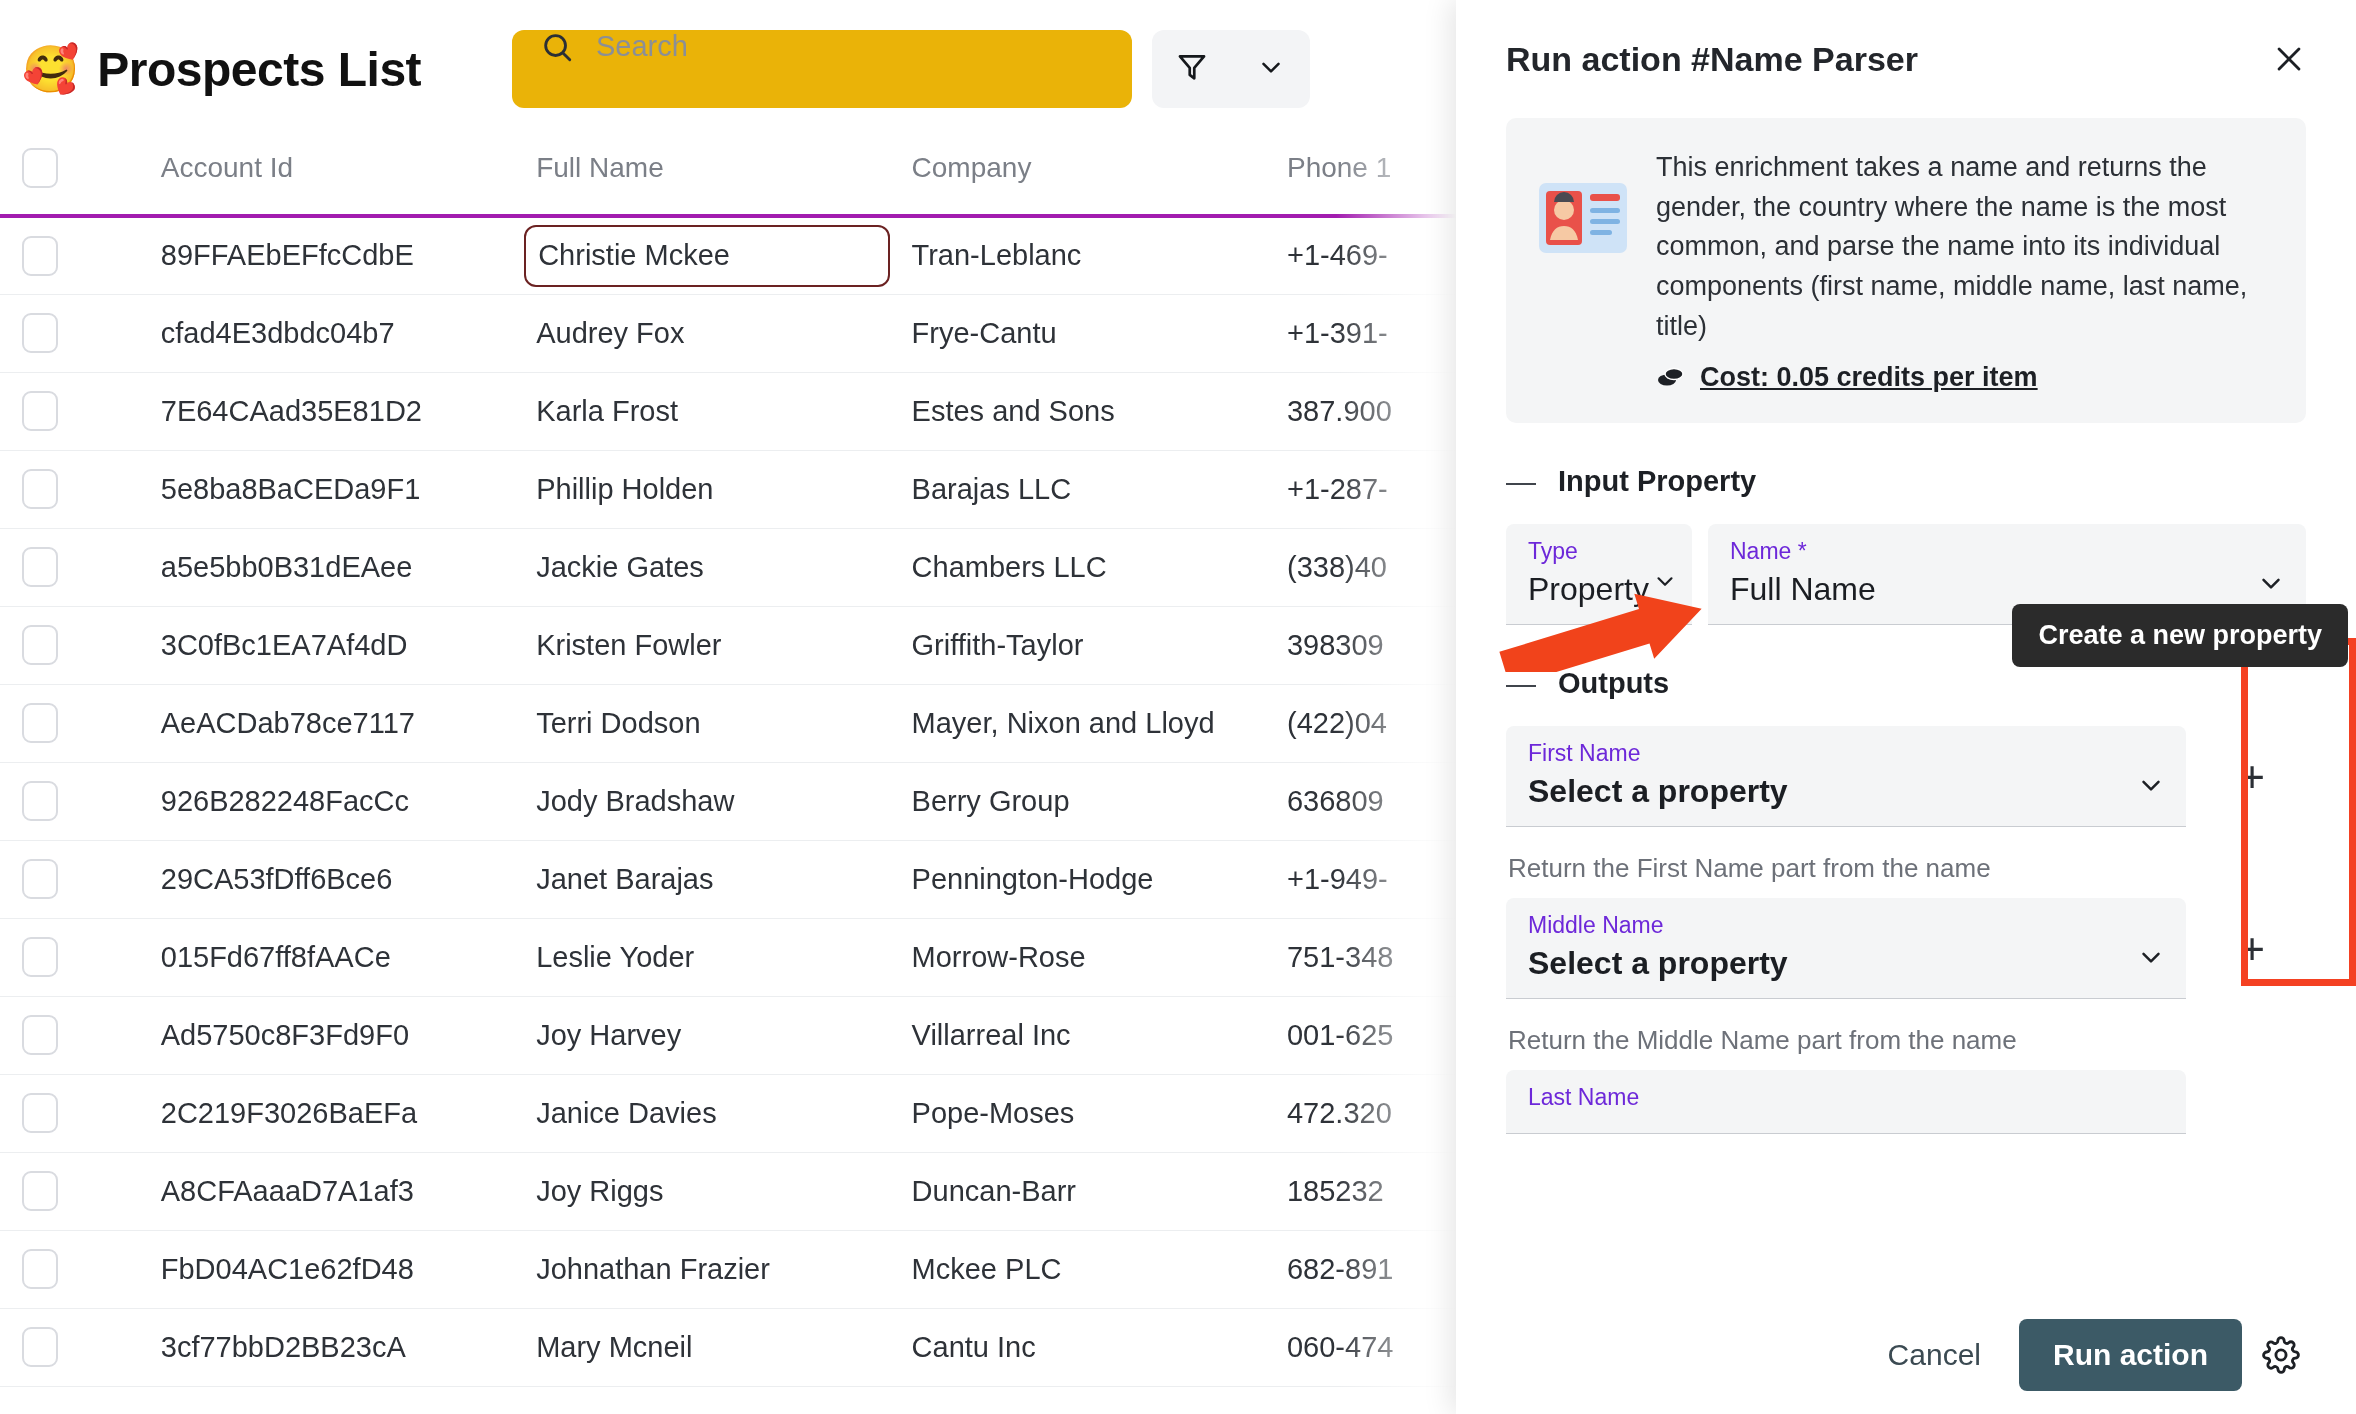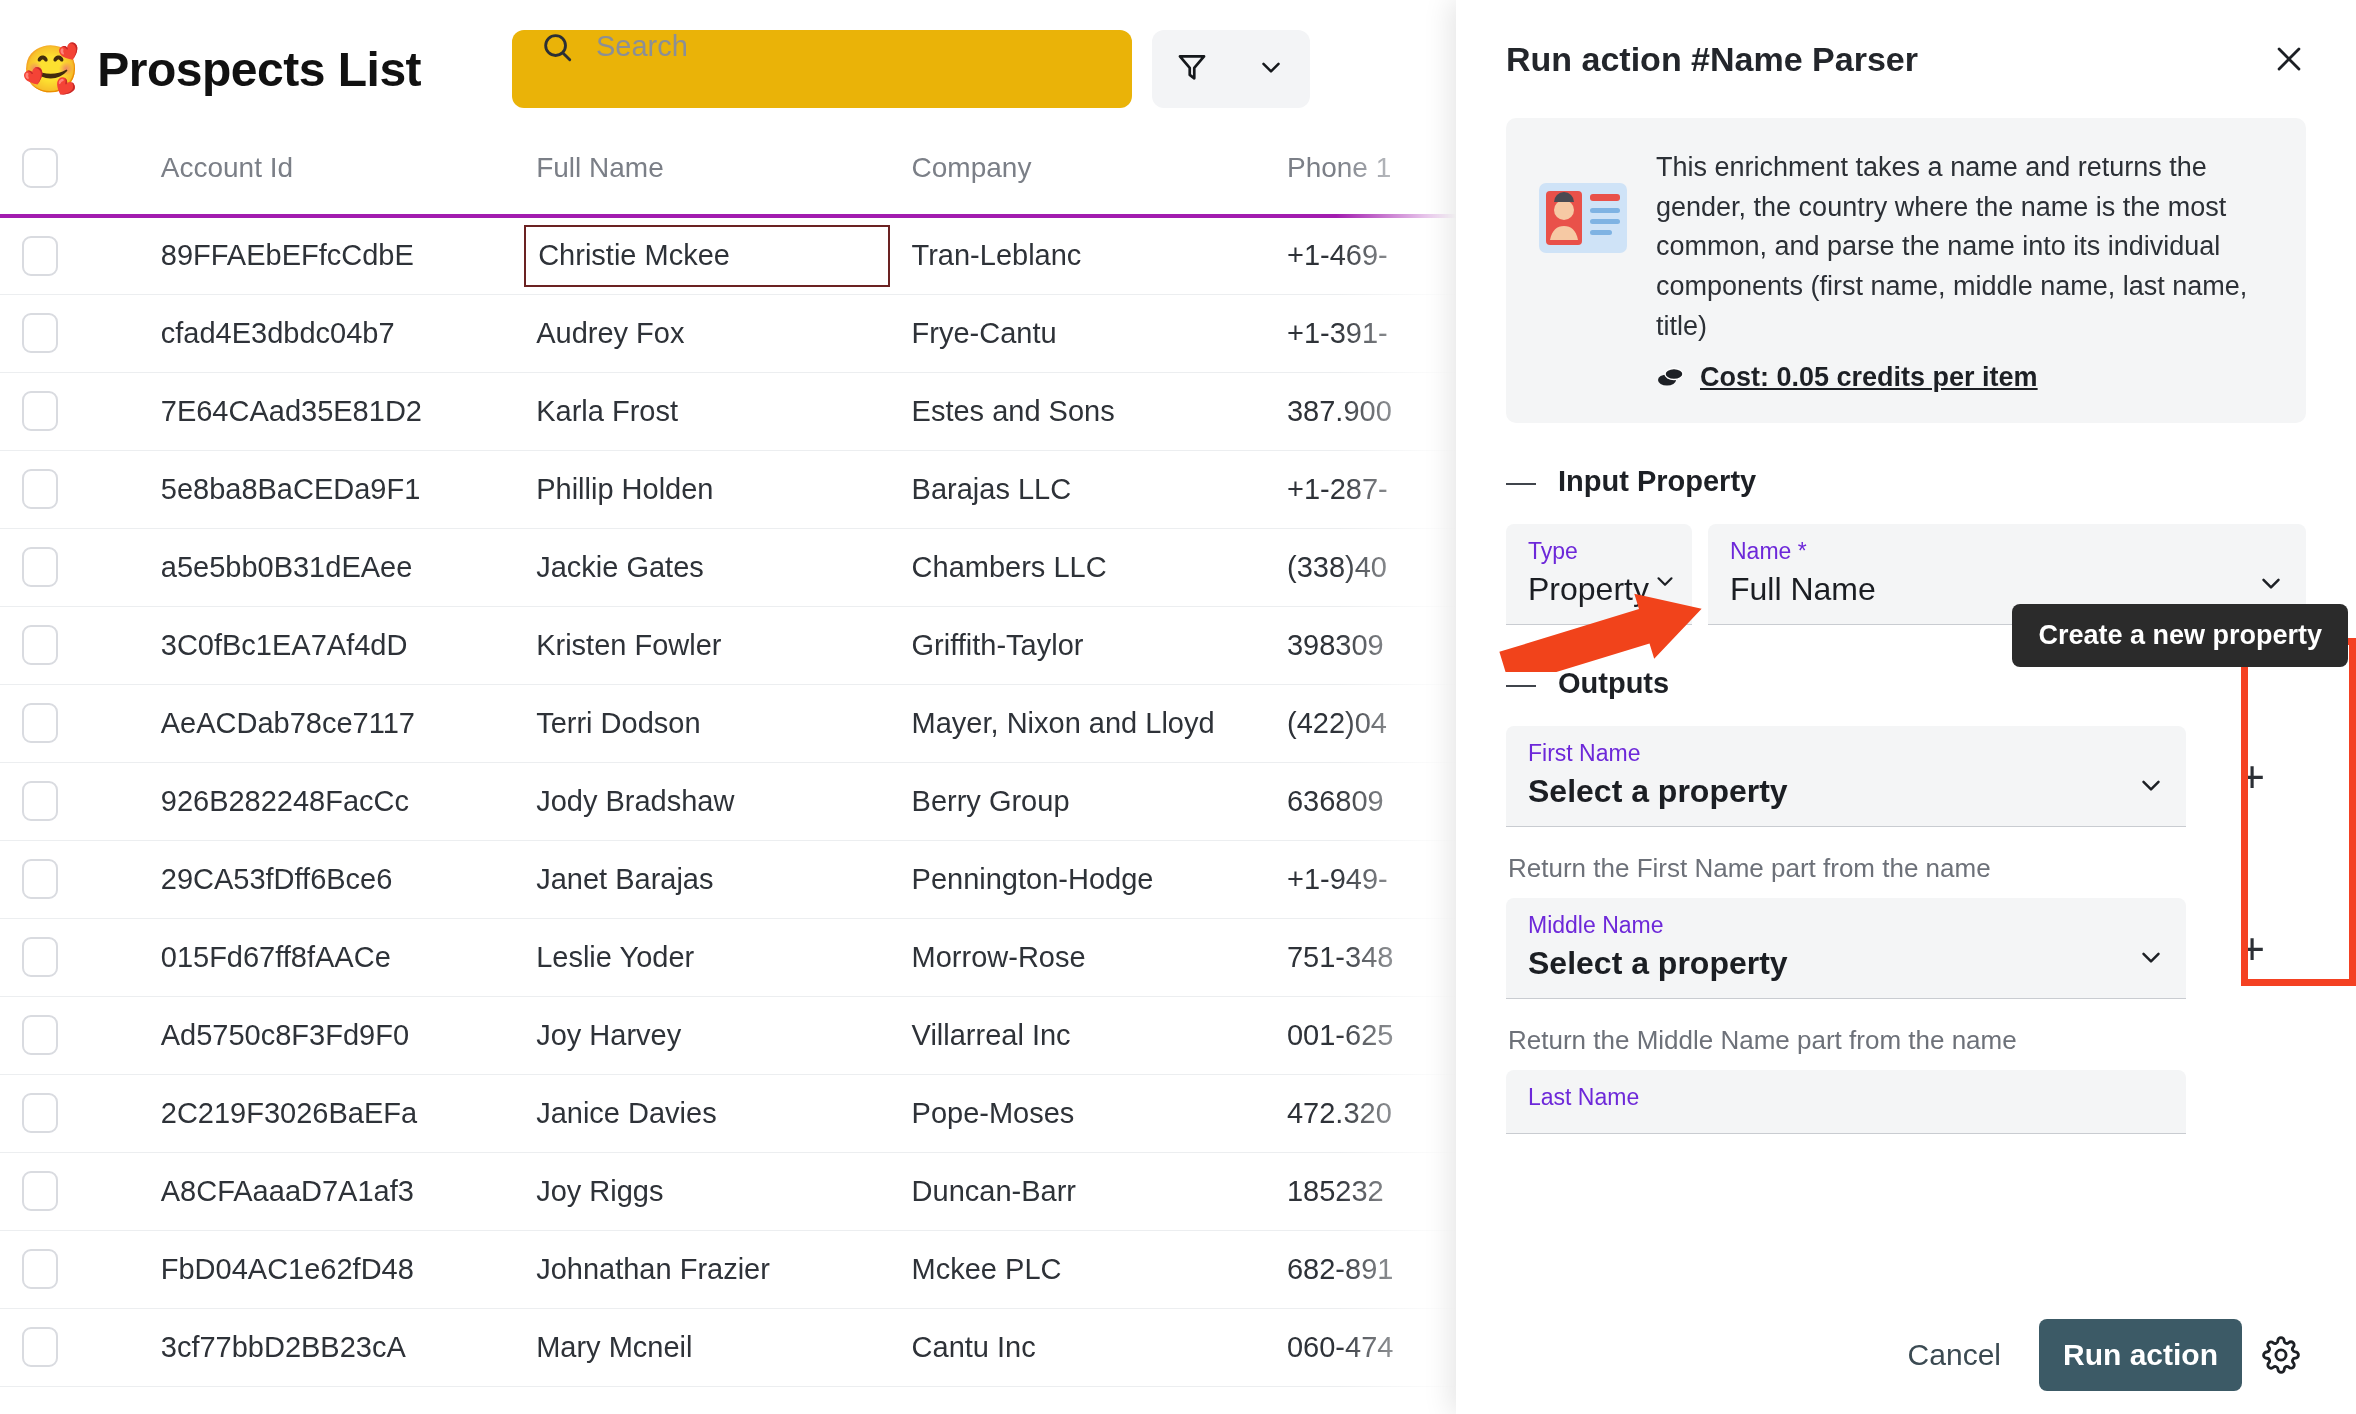--- a/index.html
+++ b/index.html
@@ -57,21 +57,21 @@
   .col-acct  { width: 265px; }
   .col-name  { width: 265px; }
   .col-comp  { width: 265px; }
   .col-phone { width: 300px; }
   .cell-pad { padding-left: 12px; }
   .chk {
     width: 36px; height: 40px; border: 2px solid #d9dbe0; border-radius: 9px;
     background: #fff; margin-left: 22px; cursor: pointer;
   }
   .name-cell-active {
-    border: 2px solid #6b2222; border-radius: 0; height: 62px;
+    border: 2px solid #6b2222; border-radius: 12px; height: 62px;
     display: flex; align-items: center; padding-left: 12px;
     margin-right: 10px; background: #fff;
   }
 
   
   #table-fade {
     position: absolute; right: 0; top: 0; width: 120px; height: 100%;
     background: linear-gradient(to right, rgba(255,255,255,0), #fff);
     pointer-events: none;
   }
@@ -158,21 +158,21 @@
   
   #red-arrow { position: absolute; left: 40px; top: 434px; z-index: 9; pointer-events: none; }
 
   #panel-foot {
     height: 118px; display: flex; align-items: center; justify-content: flex-end;
     gap: 20px; padding: 0 56px 0 0;
   }
   #cancel-btn { font-size: 30px; color: #3b4a52; cursor: pointer; padding: 10px 18px; }
   #run-btn {
     background: #3c5a66; color: #fff; font-size: 30px; font-weight: 600;
-    border: none; border-radius: 8px; padding: 19px 24px; cursor: pointer;
+    border: none; border-radius: 8px; padding: 19px 34px; cursor: pointer;
     font-family: inherit;
   }
   #gear-btn { cursor: pointer; line-height: 0; }
 </style>
 </head>
 <body>
 
 <div id="app">
 
   <div id="table-area">

